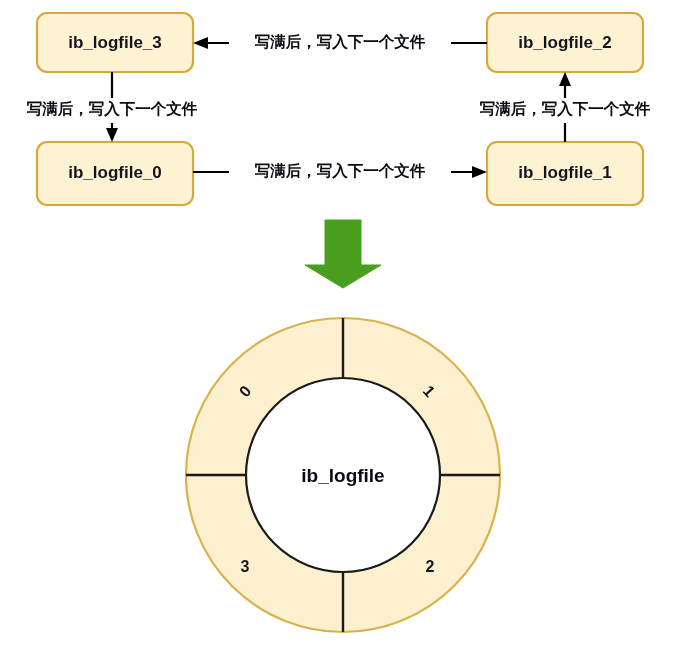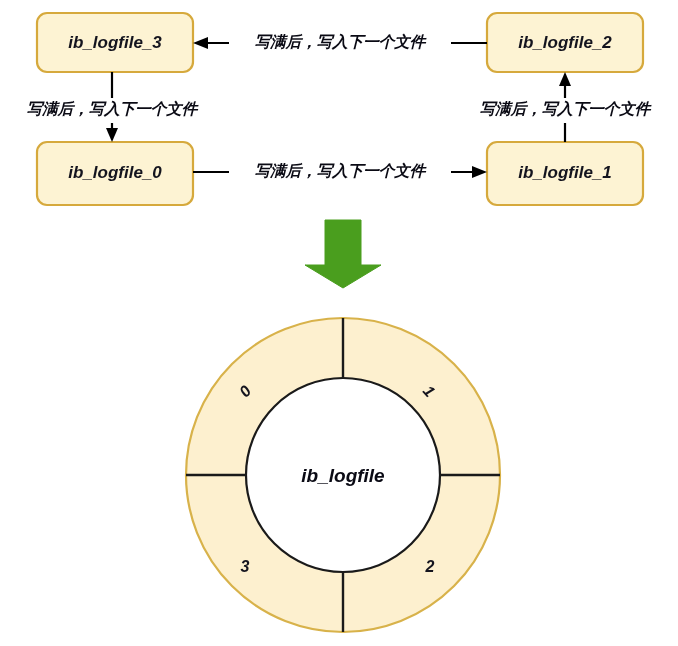--- a/index.html
+++ b/index.html
@@ -13,21 +13,20 @@
     position: relative;
     overflow: hidden;
     font-family: "Liberation Sans", "DejaVu Sans", sans-serif;
   }
   #diagram-root {
     position: absolute;
     left: 0;
     top: 0;
     width: 678px;
     height: 646px;
-    font-style: italic;
   }
   svg.canvas {
     position: absolute;
     left: 0;
     top: 0;
     width: 678px;
     height: 646px;
     display: block;
   }
   .file-box-rect {

